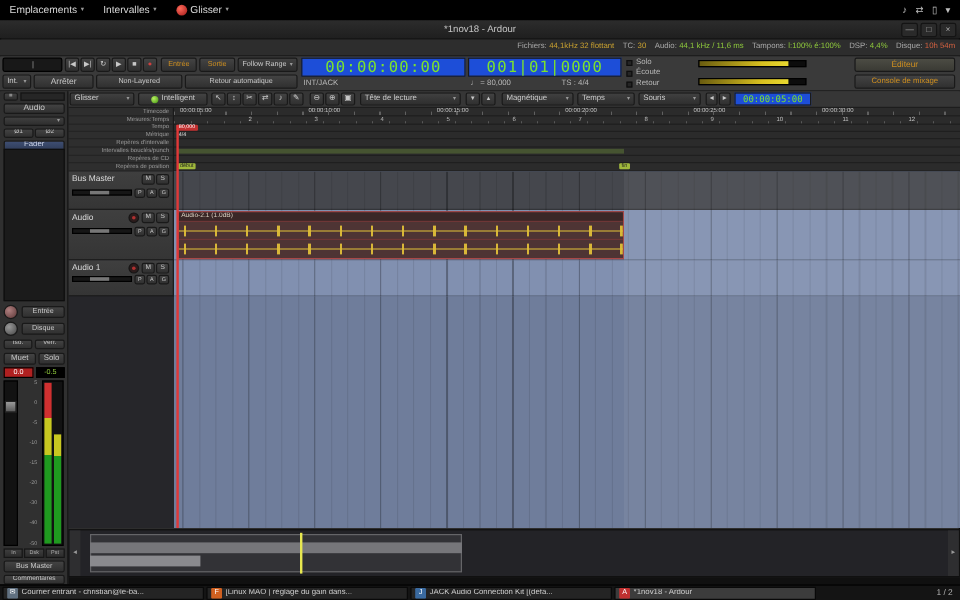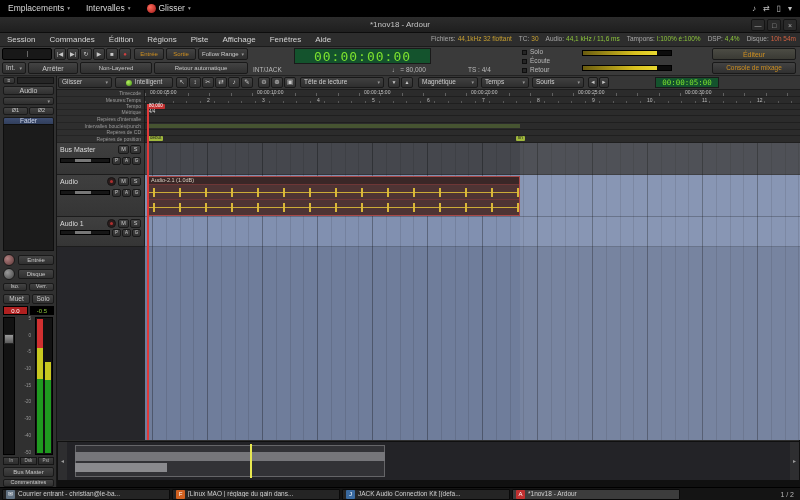--- a/index.html
+++ b/index.html
@@ -8,22 +8,22 @@
   #stage { position:relative; width:800px; height:500px; overflow:hidden; background:#101010; }
   .abs { position:absolute; }
 
   
   .btn { background:linear-gradient(#434343,#303030); border:1px solid #191919; border-radius:2px;
          color:#c8c8c8; font-size:7px; display:flex; align-items:center; justify-content:center; overflow:hidden; }
   .btn.amber { color:#d09020; }
   .combo { background:linear-gradient(#404040,#2e2e2e); border:1px solid #191919; border-radius:2px;
            color:#cccccc; font-size:6.5px; display:flex; align-items:center; padding:0 3px; overflow:hidden; white-space:nowrap; }
   .combo::after { content:"▾"; margin-left:auto; font-size:5px; color:#999; padding-left:2px; }
-  .clockbox { background:#14532d; border:1px solid #1a1a1a; color:#7ce22e;
-              font-family:"DejaVu Sans Mono", monospace; display:flex; align-items:center; justify-content:center;margin-left:43px; }
+  .clockbox { background:#1d4ed8; border:1px solid #1a1a1a; color:#7ce22e;
+              font-family:"DejaVu Sans Mono", monospace; display:flex; align-items:center; justify-content:center; }
 
   
   #sysbar { left:0; top:0; width:800px; height:17px; background:#000; display:flex; align-items:center; color:#d8d8d8; font-size:8.5px; }
   .sysmenu { display:flex; align-items:center; gap:3px; padding:0 8px; height:100%; }
   .sysmenu .car { font-size:5.5px; color:#999; }
   .ardour-dot { width:9px; height:9px; border-radius:50%; background:radial-gradient(circle at 35% 35%, #ff6a5a, #a01818); display:inline-block; }
   #sysclock { position:absolute; left:0; right:0; text-align:center; font-size:8.5px; color:#e0e0e0; pointer-events:none; }
   #tray { margin-left:auto; display:flex; align-items:center; gap:7px; padding-right:8px; font-size:8px; color:#c0c0c0; }
 
   
@@ -178,30 +178,20 @@
   <div id="titlebar" class="abs">
     <span>*1nov18 - Ardour</span>
   </div>
   <div id="wincontrols">
     <span>—</span>
     <span>□</span>
     <span>×</span>
   </div>
 
   <div id="menubar" class="abs">
-    <div id="menu-items">
-        <div class="menu-item">Session</div>
-        <div class="menu-item">Commandes</div>
-        <div class="menu-item">Édition</div>
-        <div class="menu-item">Régions</div>
-        <div class="menu-item">Piste</div>
-        <div class="menu-item">Affichage</div>
-        <div class="menu-item">Fenêtres</div>
-        <div class="menu-item">Aide</div>
-      </div>
     <div id="status-items">
         <div class="status-item"><span class="sl">Fichiers:</span><span class="sv" style="color: rgb(200, 160, 48);">44,1kHz 32 flottant</span></div>
         <div class="status-item"><span class="sl">TC:</span><span class="sv" style="color: rgb(200, 160, 48);">30</span></div>
         <div class="status-item"><span class="sl">Audio:</span><span class="sv" style="color: rgb(142, 200, 60);">44,1 kHz / 11,6 ms</span></div>
         <div class="status-item"><span class="sl">Tampons:</span><span class="sv" style="color: rgb(142, 200, 60);">l:100% é:100%</span></div>
         <div class="status-item"><span class="sl">DSP:</span><span class="sv" style="color: rgb(142, 200, 60);">4,4%</span></div>
         <div class="status-item"><span class="sl">Disque:</span><span class="sv" style="color: rgb(208, 96, 64);">10h 54m</span></div>
       </div>
   </div>
 
@@ -222,20 +212,21 @@
       </div>
     <div class="combo abs" style="left:2px;top:15px;width:24px;height:12px;">
         <span>Int.</span>
       </div>
     <div class="btn abs" style="left:28px;top:15px;width:50px;height:12px;">Arrêter</div>
     <div class="btn abs" style="left:80px;top:15px;width:72px;height:12px;font-size:6px;">Non-Layered</div>
     <div class="btn abs" style="left:154px;top:15px;width:94px;height:12px;font-size:6px;">Retour automatique</div>
 
     <div class="clockbox abs" style="left:251px;top:1px;width:137px;height:16px;font-size:13px;letter-spacing:1px;">00:00:00:00</div>
     <div class="abs" style="left:251px;top:19px;width:137px;height:9px;font-size:6.5px;color:#b8b8b8;display:flex;align-items:center;padding-left:2px;">INT/JACK</div>
+    <div class="clockbox abs" style="left:390px;top:1px;width:128px;height:16px;font-size:13px;letter-spacing:1px;">001|01|0000</div>
     <div class="abs" style="left:390px;top:19px;width:70px;height:9px;font-size:6.5px;color:#b8b8b8;display:flex;align-items:center;padding-left:2px;">♩ = 80,000</div>
     <div class="abs" style="left:468px;top:19px;width:50px;height:9px;font-size:6.5px;color:#b8b8b8;display:flex;align-items:center;">TS : 4/4</div>
 
     <div id="monitor-cluster" class="abs" style="left:522px;top:1px;width:56px;">
         <div class="monrow">
           <span class="led"></span>
           <span>Solo</span>
         </div>
         <div class="monrow">
           <span class="led"></span>

